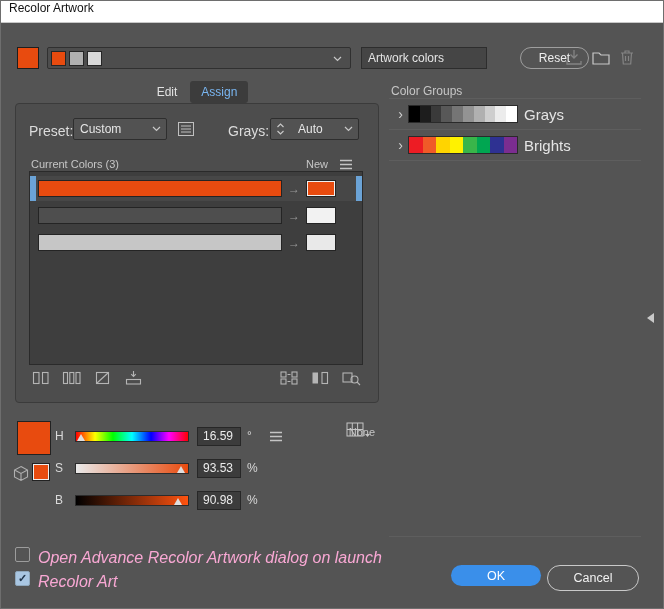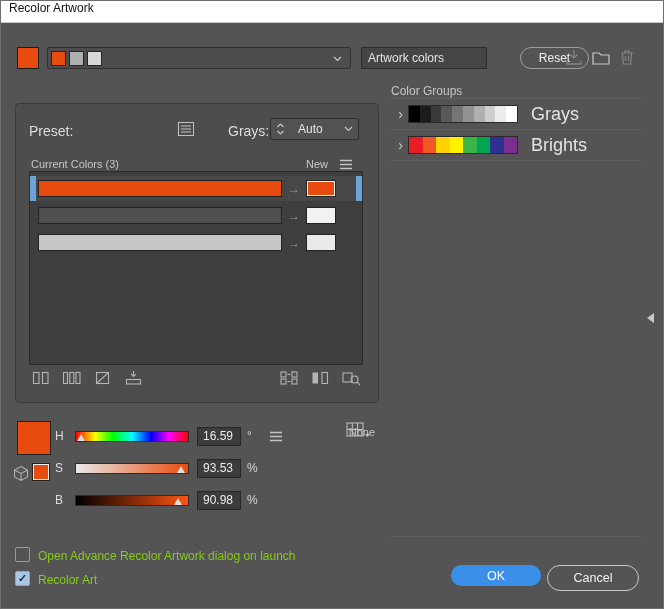--- a/index.html
+++ b/index.html
@@ -91,35 +91,35 @@
     width:44px; height:19px; background:#3c3c3c; border:1px solid #272727;
     color:#ebebeb; font-size:12px; padding:0 5px; margin-left:8px; font-family:inherit;
   }
   .unit{ font-size:12px; color:#d8d8d8; margin-left:6px; }
 
   .cg-list{ width:252px; border-top:1px solid #5e5e5e; }
   .grow{ height:31px; border-bottom:1px solid #5e5e5e; display:flex; align-items:center; padding:0 4px; cursor:pointer; }
   .gchev{ color:#d0d0d0; font-size:14px; width:15px; text-align:center; }
   .gstrip{ display:flex; width:110px; height:18px; border:1px solid #2a2a2a; }
   .gcell{ flex:1; }
-  .gname{ font-size:18px; color:#e4e4e4; margin-left:13px; }
+  .gname{ font-size:15px; color:#e4e4e4; margin-left:6px; }
   .cg-bottom{ width:252px; height:1px; background:#5e5e5e; }
 
   .collapse{
     width:0; height:0; border-top:5px solid transparent; border-bottom:5px solid transparent;
     border-right:7px solid #c9c9c9; cursor:pointer;
   }
 
   .checkbox{
     width:15px; height:15px; border:1px solid #9c9c9c; border-radius:2px; background:transparent;
     display:flex; align-items:center; justify-content:center; cursor:pointer;
   }
   .checkbox.checked{ background:var(--checkbox-checked); border-color:#8fa8bd; }
   .check{ font-size:11px; color:#20344a; line-height:1; font-weight:bold; }
-  .cb-label{ font-size:12px; color:#84cc16; }
+  .cb-label{ font-size:16px; color:#f9a8d4;font-style:italic; }
 
   .ok-btn{
     width:90px; height:21px; border-radius:13px; background:var(--ok-blue); border:none;
     color:#ffffff; font-size:12.5px; font-family:inherit; cursor:pointer;
   }
   .cancel-btn{
     width:92px; height:26px; border-radius:13px; background:transparent; border:1px solid #c9c9c9;
     color:#f2f2f2; font-size:12.5px; font-family:inherit; cursor:pointer;
   }
 </style>
@@ -158,24 +158,34 @@
     <svg width="18" height="15" viewBox="0 0 18 15">
         <path d="M1 3h6l2 2h8v9H1z" fill="none" stroke="#c8c8c8" stroke-width="1.2"></path>
       </svg>
   </div>
   <div class="tool-ic" style="left:618px;top:48px">
     <svg width="16" height="17" viewBox="0 0 16 17">
         <path d="M2 4h12M6 4V2h4v2M3.5 4l.8 11h7.4l.8-11M6.5 7v5M9.5 7v5" fill="none" stroke="#848484" stroke-width="1.2"></path>
       </svg>
   </div>
 
+  <div class="tabs" style="left:14px;top:80px">
+    <div class="tab">Edit</div>
+    <div class="tab selected">Assign</div>
+  </div>
 
   <div class="inset" style="left:14px;top:102px"></div>
 
   <span class="lbl" style="left:28px;top:122px">Preset:</span>
+  <div class="dd" style="left:72px;top:117px;width:94px">
+    <span>Custom</span>
+    <svg class="chevsvg" width="9" height="6" viewBox="0 0 9 6">
+        <path d="M1 1l3.5 3.5L8 1" fill="none" stroke="#c8c8c8" stroke-width="1.2"></path>
+      </svg>
+  </div>
   <div class="icon-btn" style="left:175px;top:118px;width:22px;height:20px">
     <svg width="20" height="18" viewBox="0 0 20 18">
         <rect x="1.5" y="2.5" width="15" height="13" fill="none" stroke="#c0c0c0"></rect>
         <path d="M4 6h10M4 9h10M4 12h10" stroke="#c0c0c0" fill="none"></path>
       </svg>
   </div>
   <span class="lbl" style="left:227px;top:122px">Grays:</span>
   <div class="dd colors-dd" style="left:269px;top:117px;width:89px">
     <svg width="11" height="14" viewBox="0 0 11 14">
         <path d="M2.5 5l3-3 3 3M2.5 9l3 3 3-3" fill="none" stroke="#c8c8c8" stroke-width="1.2"></path>

